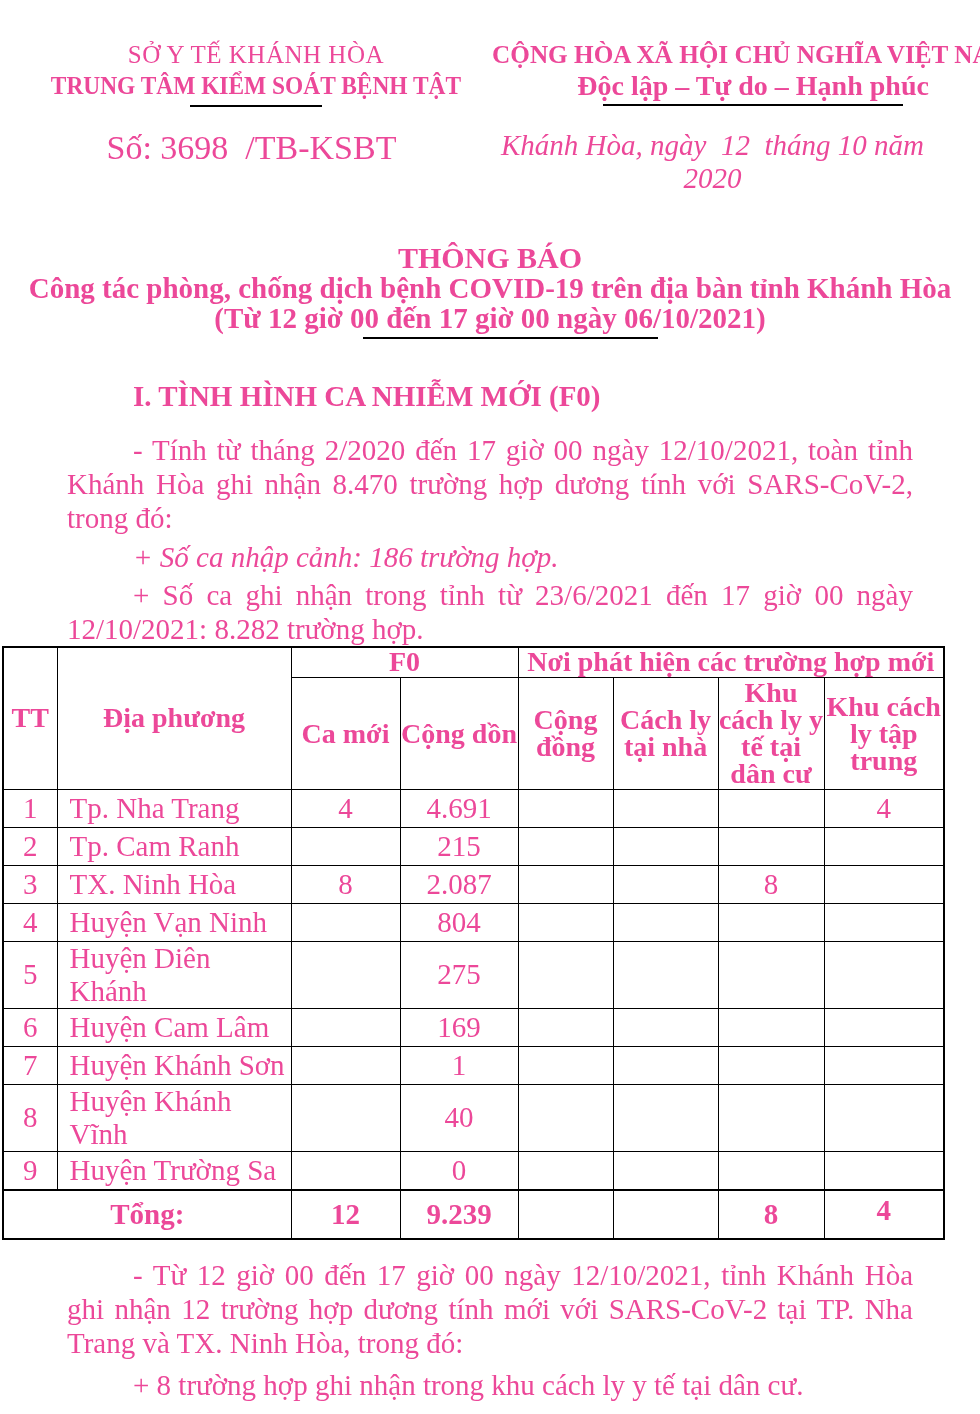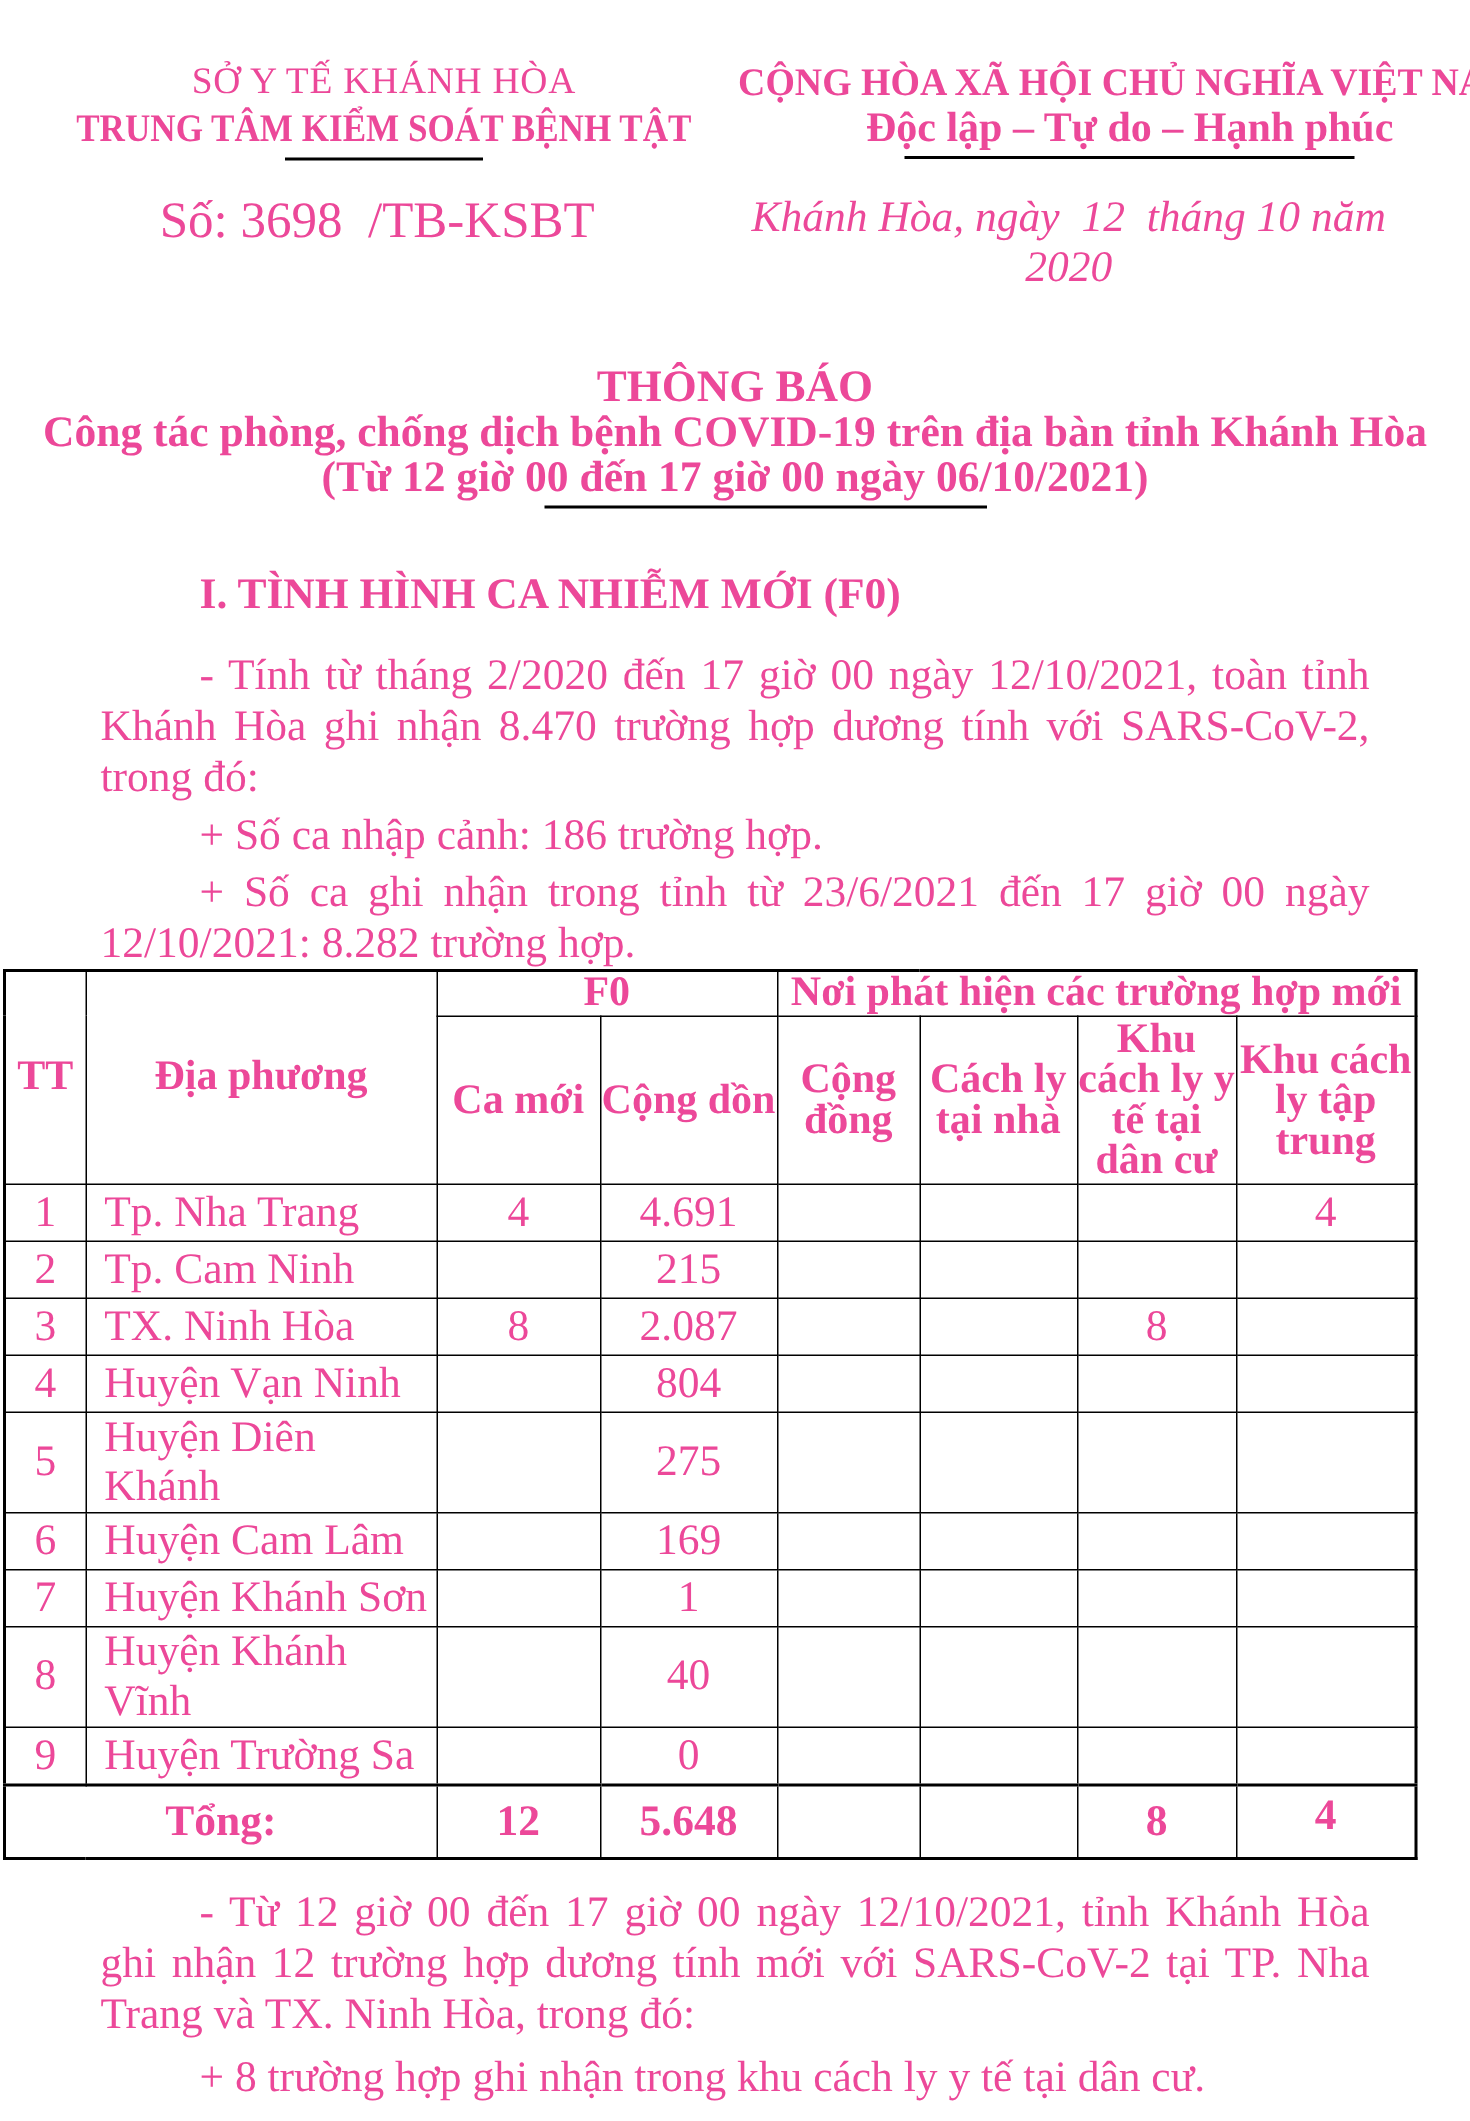--- a/index.html
+++ b/index.html
@@ -22,21 +22,21 @@
   .date-line{font-size:29px;font-style:italic;white-space:pre-wrap;}
   
   .title-block{margin-top:48px;text-align:center;}
   .t-main{font-size:30px;font-weight:bold;line-height:30px;}
   .t-sub{font-size:29px;font-weight:bold;line-height:30px;}
   .t-underline{width:295px;border-top:2px solid #000;margin:4px auto 0;transform:translateX(20px);}
   
   .content{margin:0 67px;font-size:29px;}
   .sec-heading{font-weight:bold;font-size:29px;line-height:30px;margin:42px 0 0;text-indent:66px;}
   .para{margin:22px 0 0;text-indent:66px;text-align:justify;line-height:34px;}
-  .para.tight{margin-top:5px;}
+  .para.tight{margin-top:5px;font-style:italic;}
   .para.tight2{margin-top:4px;}
   .para.after{margin-top:18px;}
   .para.plus{margin-top:8px;text-align:left;}
   .para.plus2{margin-top:7px;text-align:left;}
   
   table.report{border-collapse:collapse;table-layout:fixed;width:941px;margin:0 0 0 2px;border:2px solid #000;}
   table.report th,table.report td{border:1px solid #000;text-align:center;vertical-align:middle;padding:0;overflow:hidden;}
   thead th{font-weight:bold;font-size:28px;line-height:27px;}
   tr.hrow1{height:30px;}
   tr.hrow1 th{line-height:28px;}
@@ -116,21 +116,21 @@
           <td class="loc">Tp. Nha Trang</td>
           <td>4</td>
           <td>4.691</td>
           <td></td>
           <td></td>
           <td></td>
           <td>4</td>
         </tr>
         <tr>
           <td>2</td>
-          <td class="loc">Tp. Cam Ninh</td>
+          <td class="loc">Tp. Cam Ranh</td>
           <td></td>
           <td>215</td>
           <td></td>
           <td></td>
           <td></td>
           <td></td>
         </tr>
         <tr>
           <td>3</td>
           <td class="loc">TX. Ninh Hòa</td>
@@ -197,21 +197,21 @@
           <td></td>
           <td>0</td>
           <td></td>
           <td></td>
           <td></td>
           <td></td>
         </tr>
         <tr class="row-total">
           <td colspan="2">Tổng:</td>
           <td>12</td>
-          <td>5.648</td>
+          <td>9.239</td>
           <td></td>
           <td></td>
           <td>8</td>
           <td class="hi">4</td>
         </tr>
       </tbody>
   </table>
 
   <div class="content">
     <p class="para after">- Từ 12 giờ 00 đến 17 giờ 00 ngày 12/10/2021, tỉnh Khánh Hòa ghi nhận 12 trường hợp dương tính mới với SARS-CoV-2 tại TP. Nha Trang và TX. Ninh Hòa, trong đó:</p>

